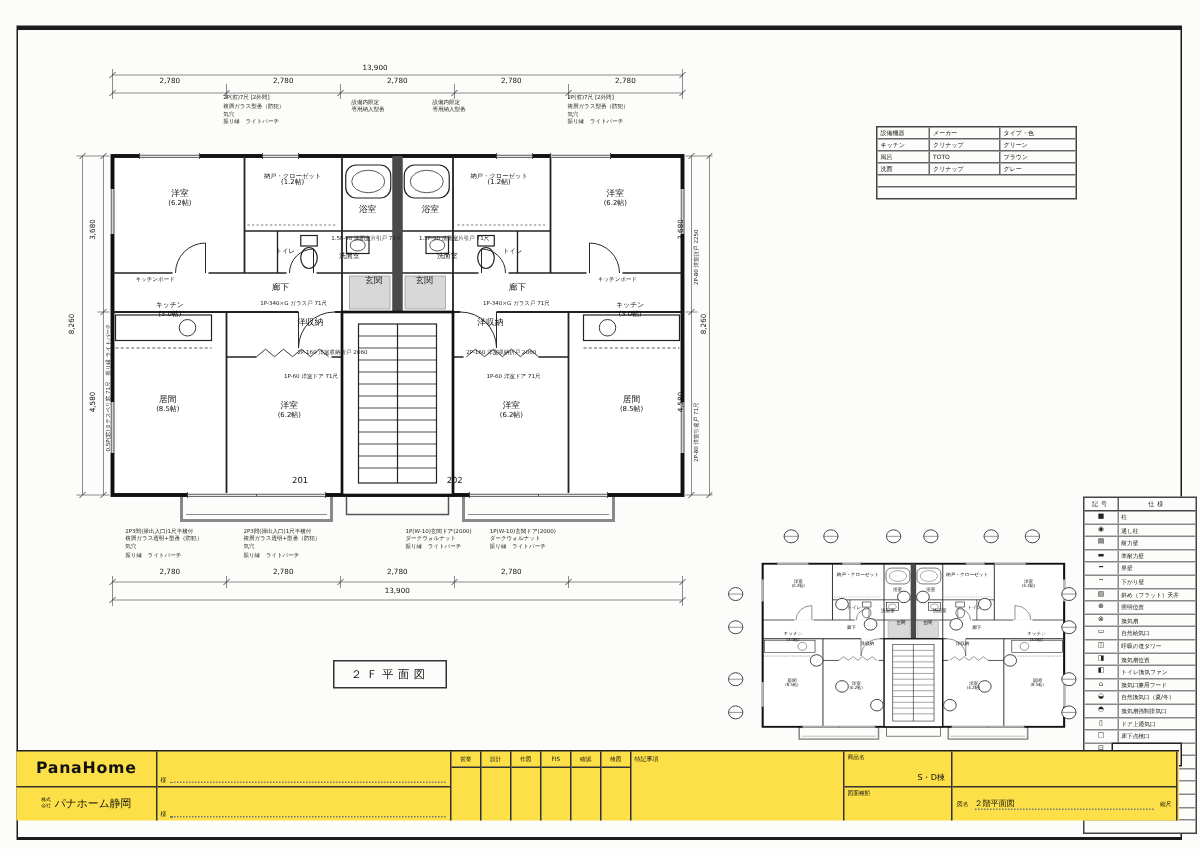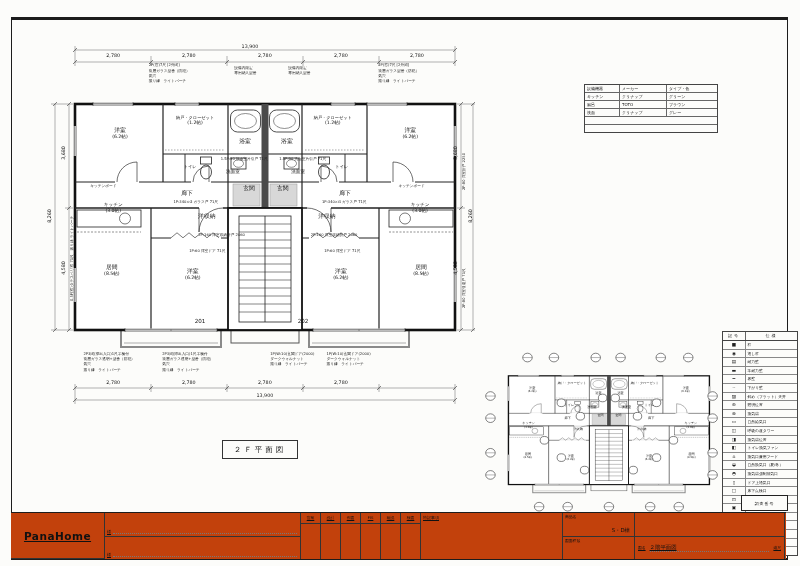--- a/index.html
+++ b/index.html
@@ -41,21 +41,21 @@
   .lg-h span{line-height:8px;text-align:center;letter-spacing:2px;}
   .lg-h .s1{width:22px;border-right:0.5px solid #666;}
   .lg-h .s2{flex:1;}
   .lg-row{display:flex;height:7.6px;border-bottom:0.5px solid #888;}
   .lg-row:last-child{border-bottom:none;}
   .lg-sym{width:22px;border-right:0.5px solid #888;text-align:center;font-size:4.6px;line-height:7.6px;color:#222;}
   .lg-lbl{flex:1;padding-left:1.5px;font-size:3.8px;line-height:7.6px;white-space:nowrap;overflow:hidden;}
   .lg-empty{height:7.6px;border-bottom:0.5px solid #888;}
 
   
-  .title-block{position:absolute;left:11px;top:512px;width:775px;height:46px;border-top:1.5px solid #1c1c1c;display:flex;background:#c2410c;font-size:4.2px;text-decoration:underline;}
+  .title-block{position:absolute;left:11px;top:500px;width:775px;height:46px;border-top:1.5px solid #1c1c1c;display:flex;background:#fde047;font-size:4.2px;}
   .tb-cell{border-right:0.8px solid #333;height:100%;box-sizing:border-box;}
   .tb-logo{width:94px;display:flex;flex-direction:column;}
   .tb-logo-top{flex:1;display:flex;align-items:center;justify-content:center;font-weight:bold;font-size:10.5px;letter-spacing:0.5px;border-bottom:0.8px solid #333;}
   .tb-logo-bot{flex:1;display:flex;align-items:center;justify-content:center;gap:2px;}
   .kk{font-size:3.2px;width:7px;line-height:1.1;}
   .cname{font-size:7.2px;white-space:nowrap;}
   .tb-client{width:196px;display:flex;flex-direction:column;}
   .tb-client-row{flex:1;display:flex;align-items:flex-end;padding:0 3px 2px 2px;border-bottom:0.8px solid #333;}
   .tb-client-row:last-child{border-bottom:none;}
   .sama{font-size:4px;margin-right:2px;}
@@ -466,20 +466,24 @@
     </div>
   </div>
 
   <div class="survey-box">
       <span>調査番号</span>
     </div>
 
   <div class="title-block">
     <div class="tb-cell tb-logo">
       <div class="tb-logo-top">PanaHome</div>
+      <div class="tb-logo-bot">
+        <span class="kk">株式会社</span>
+        <span class="cname">パナホーム静岡</span>
+      </div>
     </div>
     <div class="tb-cell tb-client">
       <div class="tb-client-row">
         <span class="sama">様</span>
         <span class="dotted"></span>
       </div>
       <div class="tb-client-row">
         <span class="sama">様</span>
         <span class="dotted"></span>
       </div>

